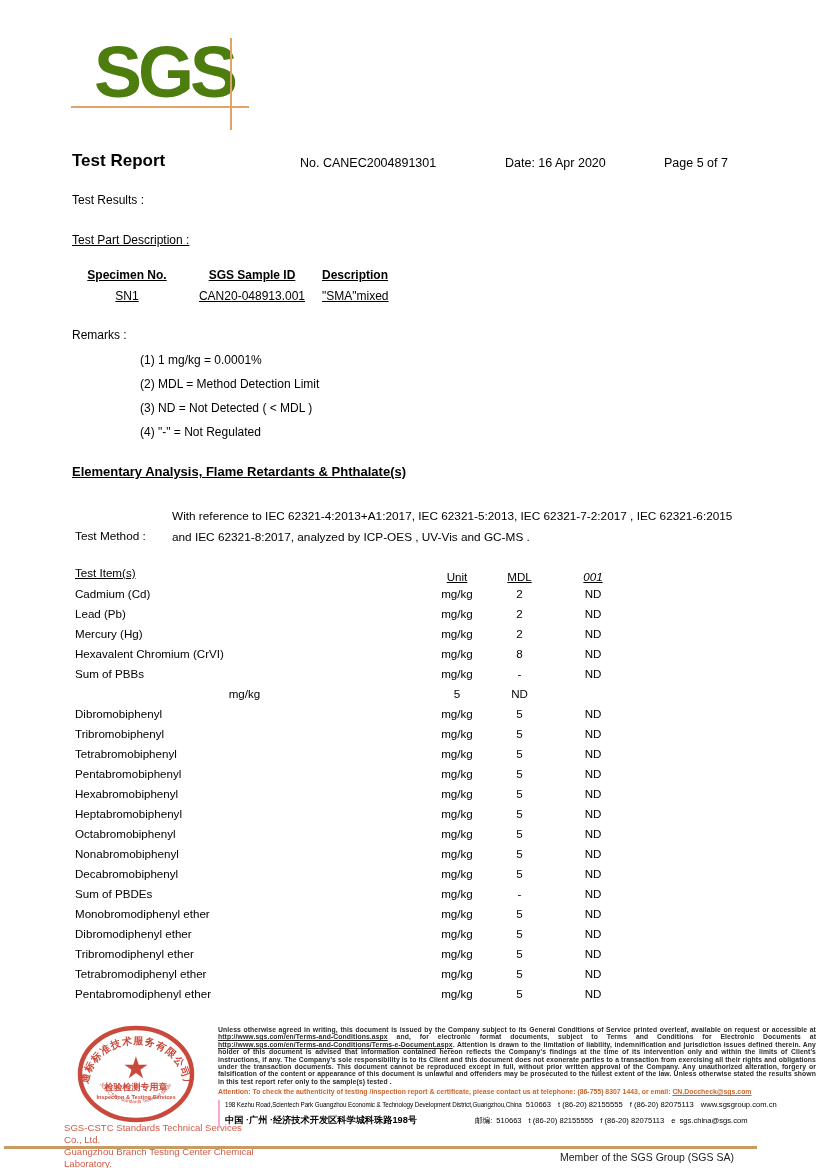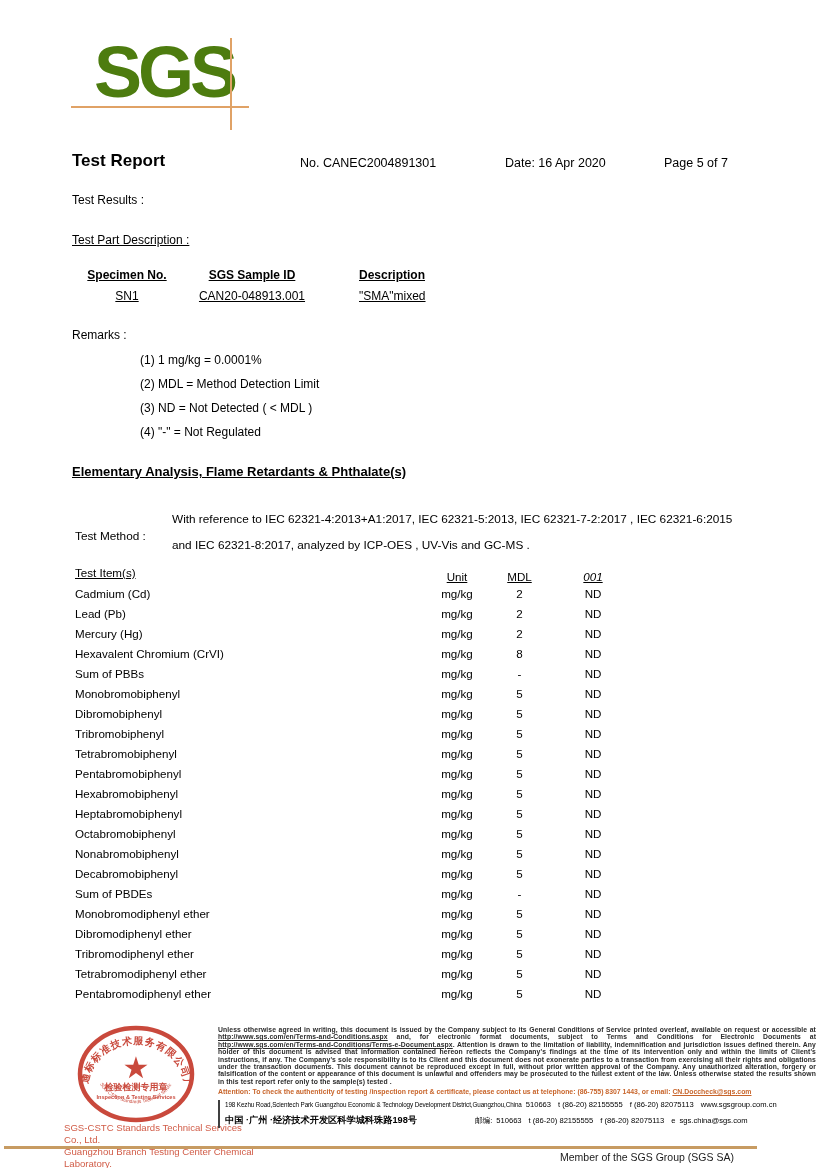--- a/index.html
+++ b/index.html
@@ -22,30 +22,30 @@
 
   .body-txt{font-size:12px;}
   .test-results-label{left:72px;top:193px;}
   .test-part-heading{left:72px;top:233px;text-decoration:underline;}
 
   
   .spec-table{left:72px;top:264px;display:grid;grid-template-columns:110px 140px 220px;
               grid-auto-rows:21px;font-size:12px;align-items:center;text-decoration:underline;}
   .spec-h{font-weight:bold;}
   .spec-c1,.spec-c2{text-align:center;}
-  .spec-c3{text-align:left;padding-left:0px;margin-left:37px;}
+  .spec-c3{text-align:left;padding-left:0px;}
 
   
   .remarks-heading{left:72px;top:328px;}
   .remarks-list{left:140px;top:348px;font-size:12px;line-height:24px;}
 
   
   .section-heading{left:72px;top:464px;font-size:13px;font-weight:bold;text-decoration:underline;}
   .tm-label{left:75px;top:529px;font-size:11.8px;}
-  .tm-text{left:172px;top:506px;width:578px;font-size:11.8px;line-height:26px;}
+  .tm-text{left:172px;top:506px;width:578px;font-size:11.8px;line-height:21px;}
 
   
   .rt{left:72px;top:562px;width:572px;font-size:11.6px;}
   .rt-head,.rt-row{display:grid;grid-template-columns:345px 80px 45px 102px;height:20px;
                    align-items:center;}
   .rt-head{height:21px;}
   .c-item{padding-left:3px;text-align:left;}
   .c-unit,.c-mdl,.c-val{text-align:center;}
   .rt-head .hd{justify-self:start;text-decoration:underline;}
   .rt-head .hd2,.rt-head .hd3,.rt-head .hd4{justify-self:center;margin-top:8px;}
@@ -53,21 +53,21 @@
 
   
   .stamp-svg{left:76px;top:1024px;width:120px;height:100px;opacity:.92;}
   .company-lines{left:64px;top:1122px;width:190px;color:#cc4a33;font-size:9.6px;line-height:12px;
                  opacity:.9;}
   .footer-right{left:218px;top:1026px;width:598px;display:flex;flex-direction:column;}
   .legal{font-size:6.8px;line-height:7.4px;text-align:justify;color:#2b2b2b;font-weight:bold;
          letter-spacing:.1px;}
   .legal a,.u{text-decoration:underline;color:inherit;}
   .attention{margin-top:3px;color:#c8652b;font-size:6.9px;line-height:7.8px;font-weight:bold;}
-  .addr-block{margin-top:4px;border-left:2px solid #404040;padding-left:5px;}
+  .addr-block{margin-top:4px;border-left:2px solid #f9a8d4;padding-left:5px;}
   .addr-row{display:flex;align-items:baseline;height:14px;white-space:nowrap;}
   .addr-en{font-size:6.3px;letter-spacing:-.1px;}
   .addr-cn{font-size:9.2px;font-weight:bold;}
   .addr-seg{font-size:7.6px;margin-left:7px;}
   .addr-seg.first{margin-left:4px;}
   .bottom-line{left:4px;top:1146px;width:753px;height:3px;background:#c79b62;}
   .member-line{left:560px;top:1151px;font-size:10.5px;color:#1a1a1a;}
 </style>
 </head>
 <body>
@@ -149,21 +149,20 @@
         </div>
 
         <div class="rt-row">
           <span class="c-item">Sum of PBBs</span>
           <span class="c-unit">mg/kg</span>
           <span class="c-mdl">-</span>
           <span class="c-val">ND</span>
         </div>
 
         <div class="rt-row">
-          <span class="c-item">Monobromobiphenyl</span>
           <span class="c-unit">mg/kg</span>
           <span class="c-mdl">5</span>
           <span class="c-val">ND</span>
         </div>
 
         <div class="rt-row">
           <span class="c-item">Dibromobiphenyl</span>
           <span class="c-unit">mg/kg</span>
           <span class="c-mdl">5</span>
           <span class="c-val">ND</span>

